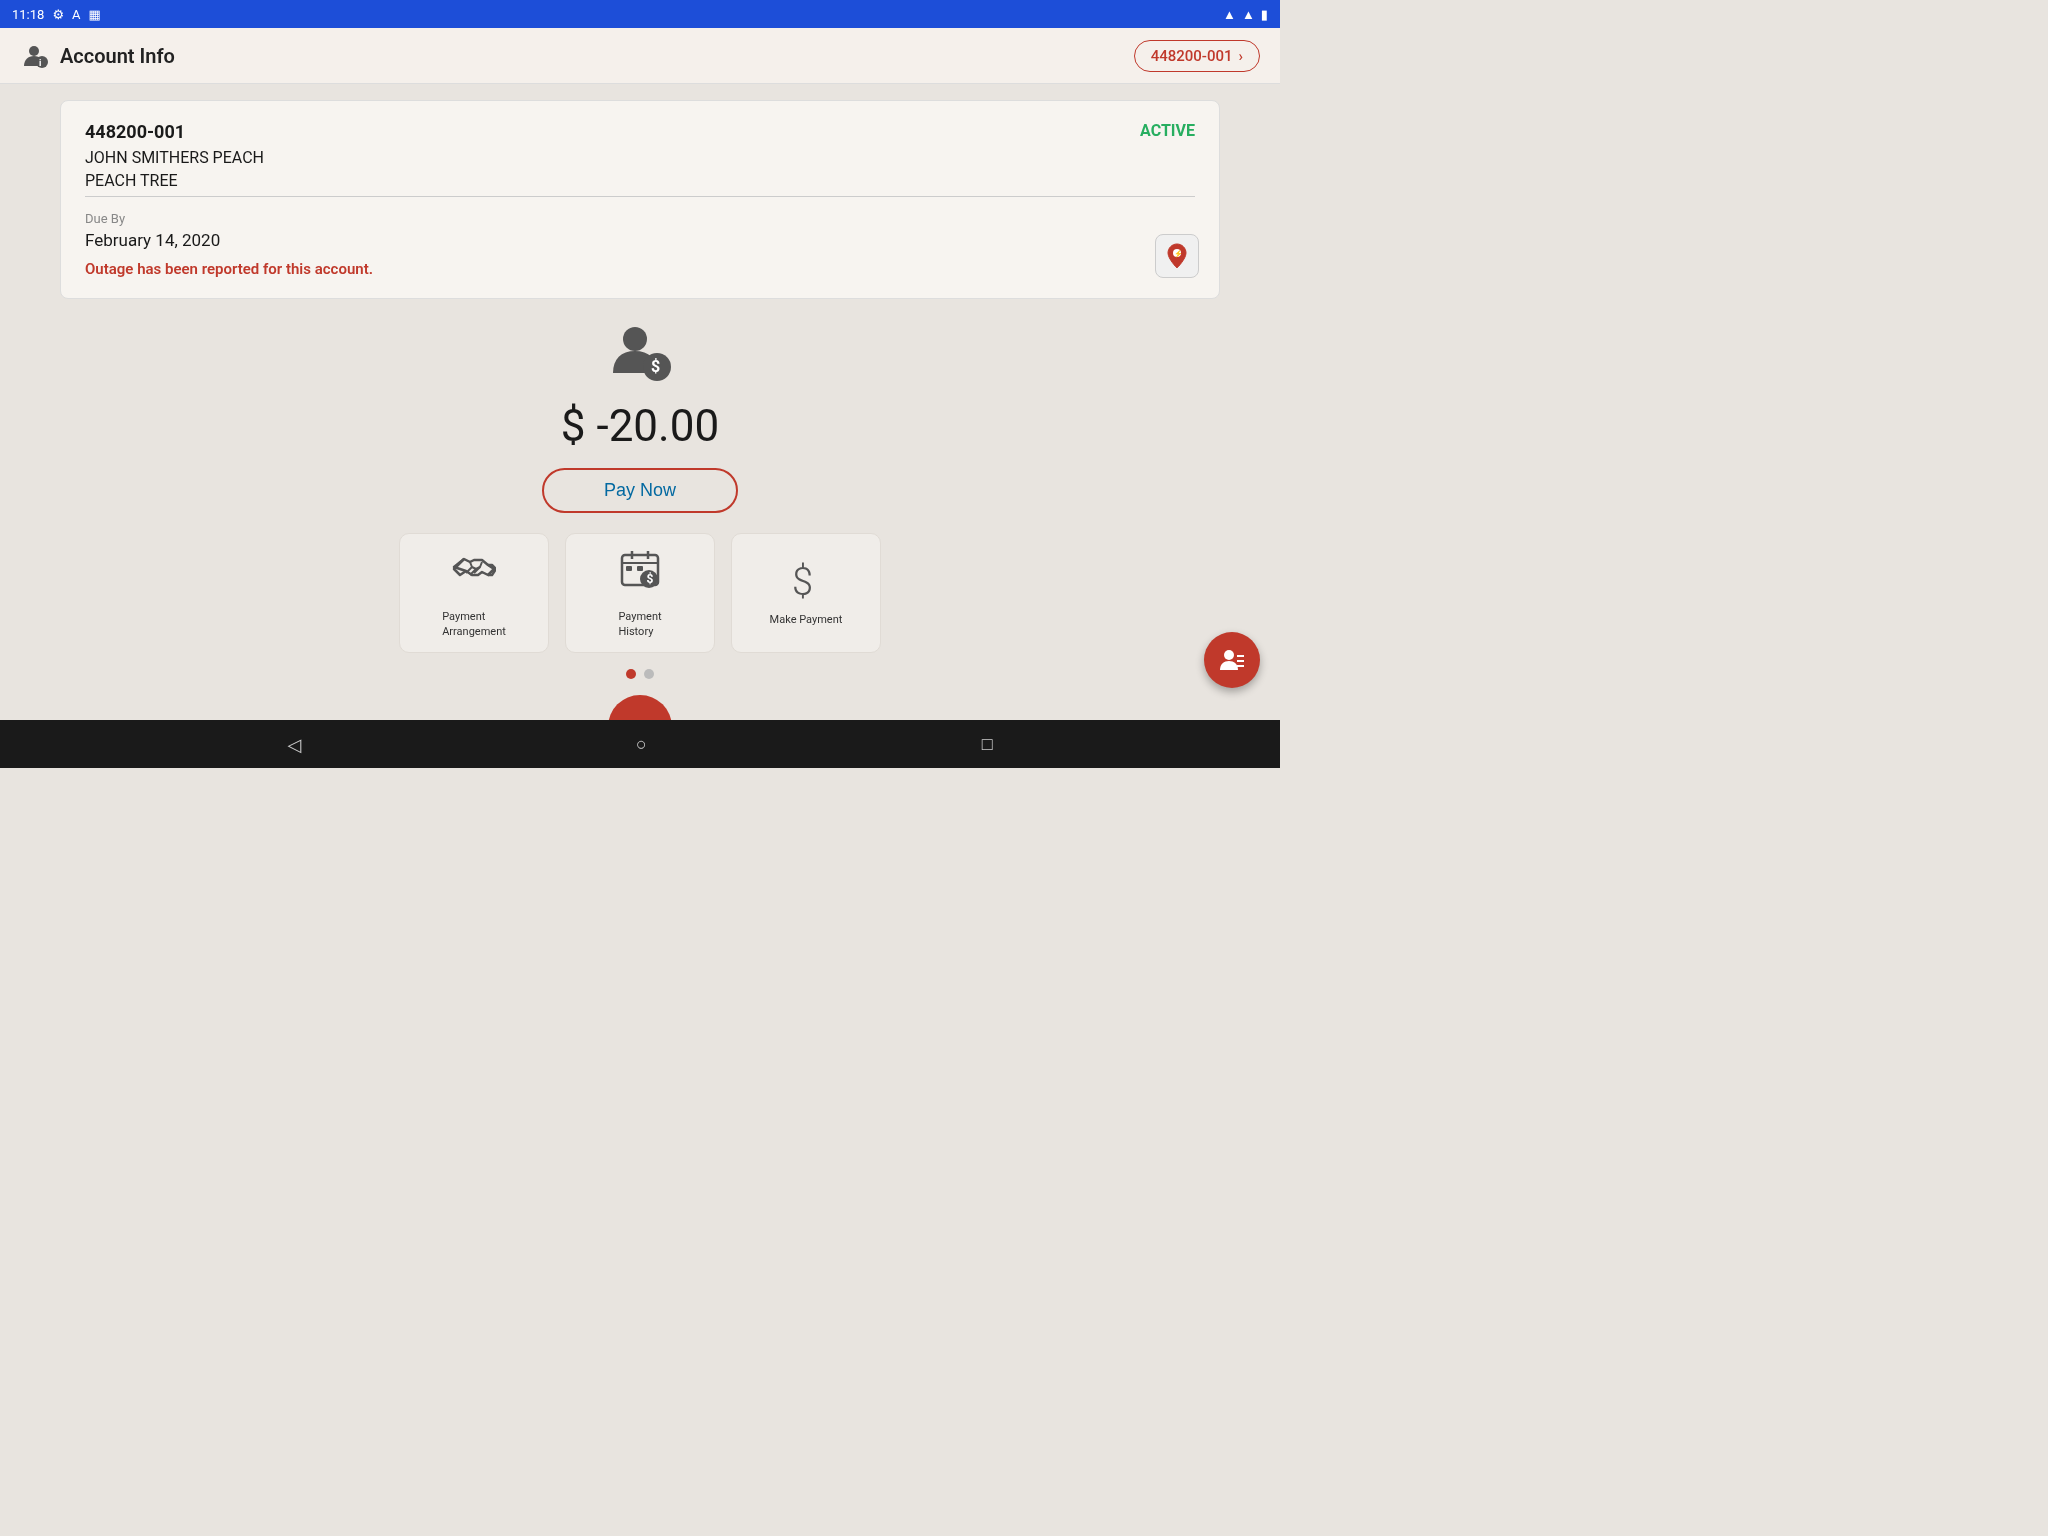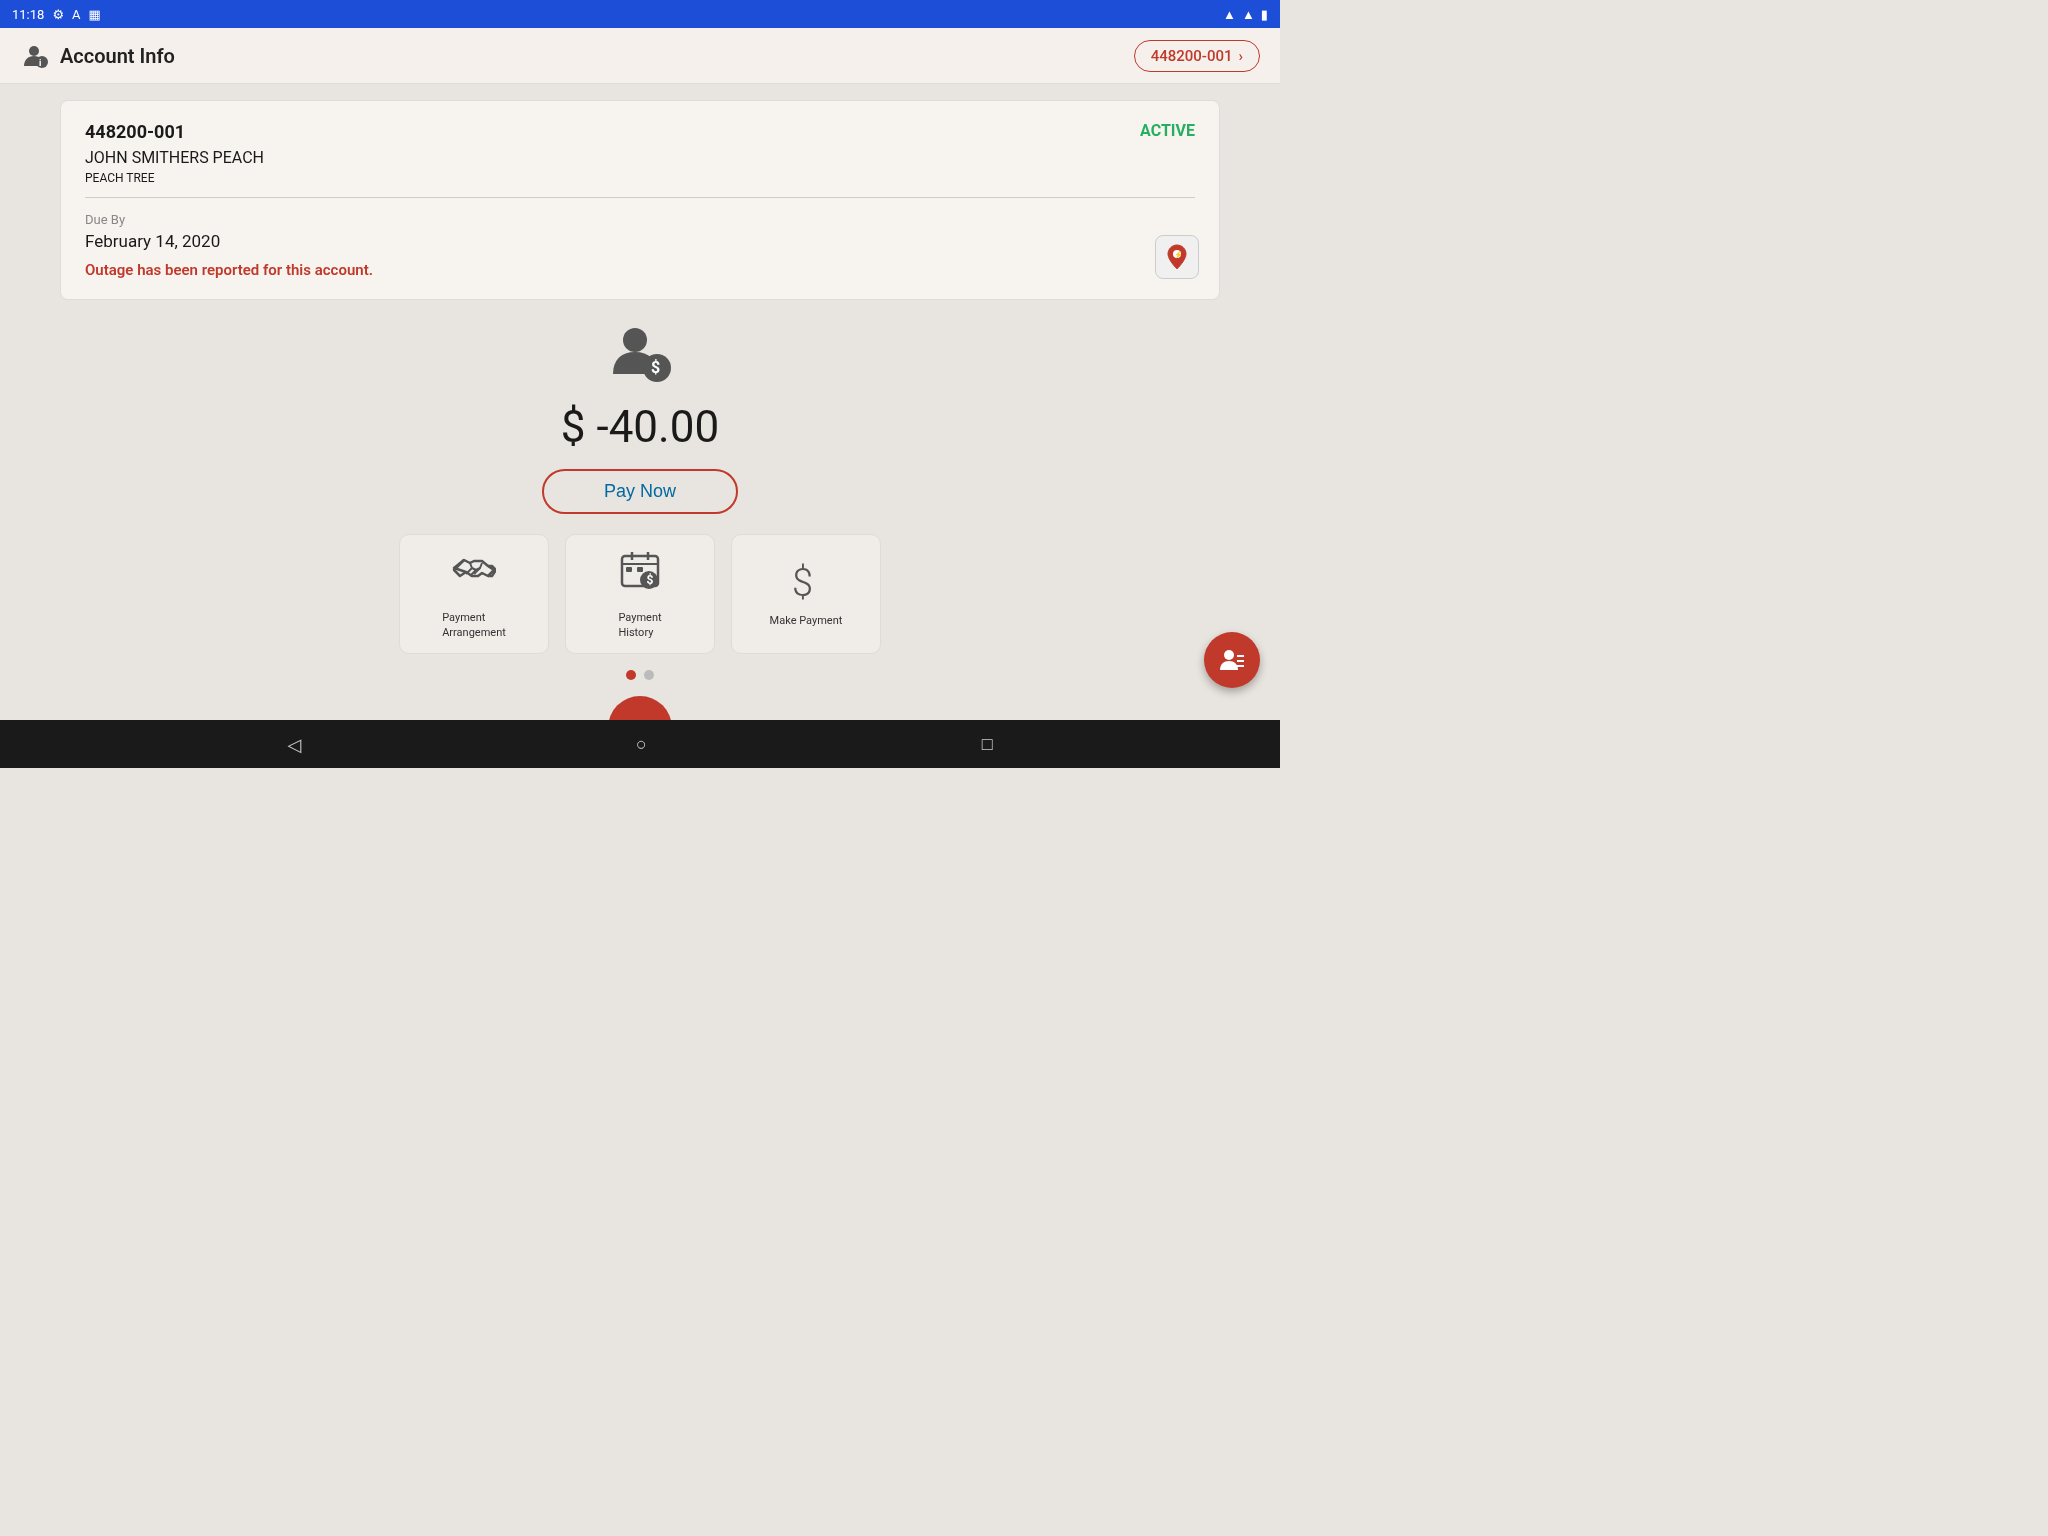--- a/index.html
+++ b/index.html
@@ -107,23 +107,23 @@
       color: #27ae60;
     }
 
     .account-name {
       font-size: 16px;
       color: #1a1a1a;
       margin-bottom: 4px;
     }
 
     .account-location {
-      font-size: 12px;
+      font-size: 16px;
       color: #1a1a1a;
-      margin-bottom: 12px;
+      margin-bottom: 6px;
     }
 
     .divider {
       border: none;
       border-top: 1px solid #ccc;
       margin-bottom: 14px;
     }
 
     .due-label {
       font-size: 13px;
@@ -369,21 +369,21 @@
 
     <div class="account-icon">
       <svg width="70" height="65" viewBox="0 0 70 65">
         <circle cx="30" cy="16" r="12" fill="#555"></circle>
         <path d="M8 50 C8 36 16 28 30 28 C44 28 52 36 52 50" fill="#555"></path>
         <circle cx="52" cy="44" r="14" fill="#555"></circle>
         <text x="46" y="49" fill="white" font-size="16" font-weight="bold">$</text>
       </svg>
     </div>
 
-    <div class="balance-amount">$ -40.00</div>
+    <div class="balance-amount">$ -20.00</div>
 
     <button class="pay-now-btn">Pay Now</button>
   </div>
 
   <div class="action-tiles">
 
     <div class="tile">
       <div class="tile-icon">
         <svg width="44" height="44" viewBox="0 0 44 44">
           <path d="M2 20 L12 12 L18 15 L22 13 L30 13 L36 18 L42 22 L36 28 L30 25 L26 28 L20 28 L14 24 Z" fill="none" stroke="#555" stroke-width="2.5" stroke-linejoin="round"></path>

